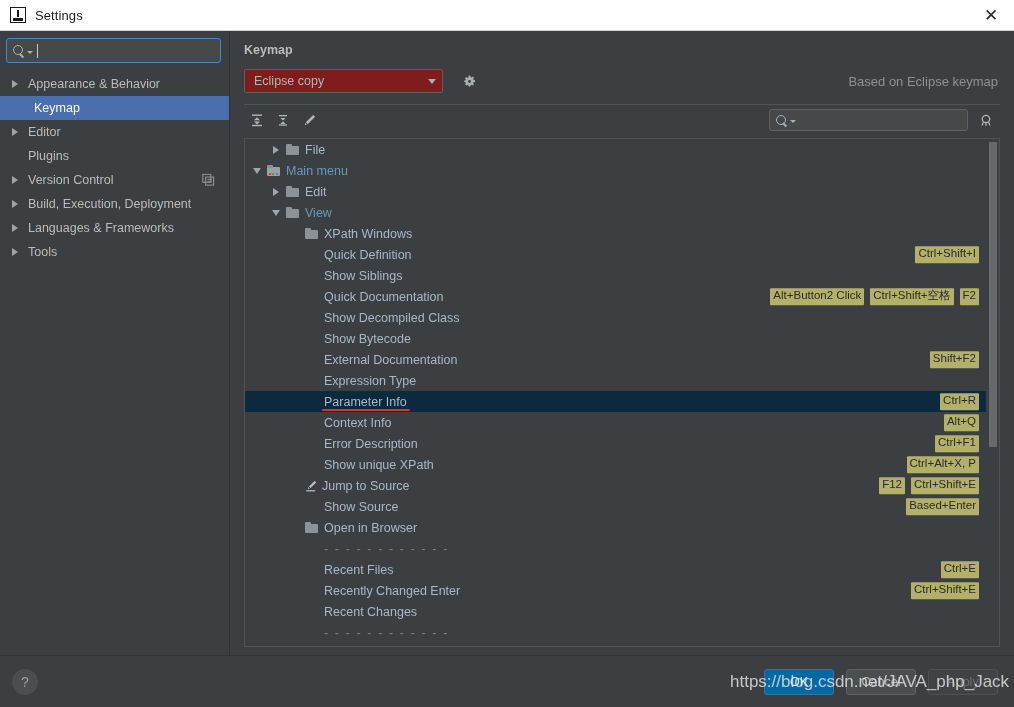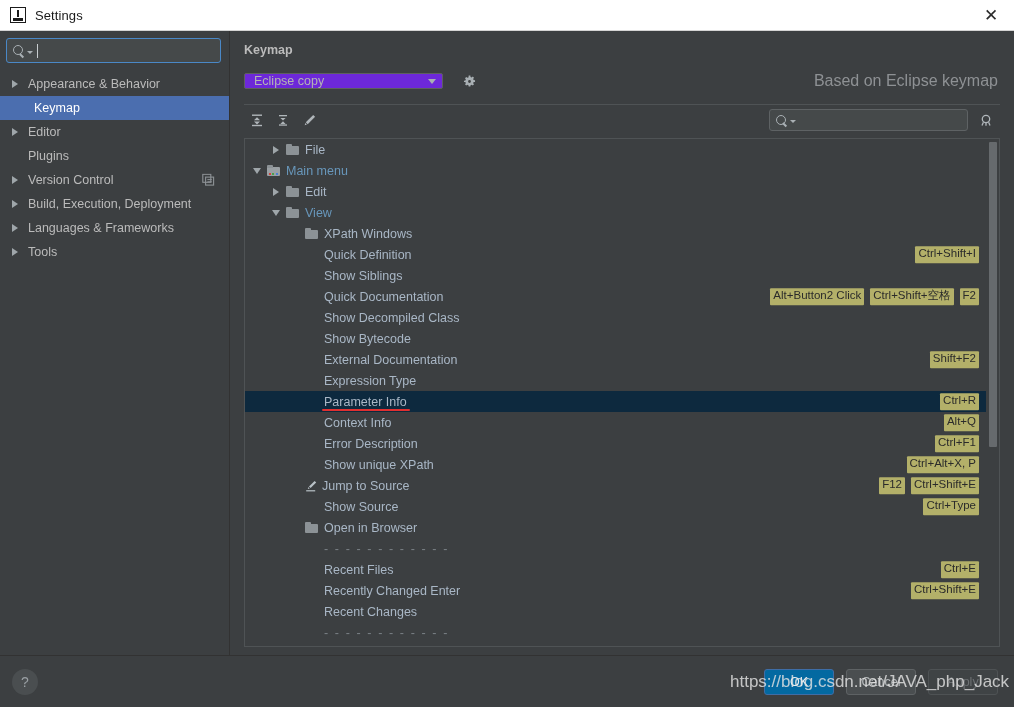--- a/index.html
+++ b/index.html
@@ -133,39 +133,39 @@
     padding: 0 0 0 0;
     background: #3c3f41;
   }
   .main-header { padding: 12px 14px 0 14px; }
   .panel-title {
     font-size: 12.5px; color: #bbbbbb; font-weight: bold;
     margin-bottom: 12px;
   }
   .keymap-row { display: flex; align-items: center; height: 24px; }
   .combo {
-    width: 199px; height: 16px;
-    background: #6d28d9;
+    width: 199px; height: 24px;
+    background: #7f1d1d;
     border: 1px solid #5e6060;
     border-radius: 2px;
     display: flex; align-items: center;
     padding: 0 6px 0 9px;
     font-size: 12.5px; color: #b4b4b4;
   }
   .combo .combo-label { flex: 1 1 auto; }
   .combo-caret {
     width: 0; height: 0;
     border-left: 4.5px solid transparent;
     border-right: 4.5px solid transparent;
     border-top: 5px solid #a9b0b4;
   }
   .gear { margin-left: 19px; width: 15px; height: 15px; }
   .header-note {
     margin-left: auto;
-    font-size: 16px; color: #8e9194;
+    font-size: 13px; color: #8e9194;
     padding-right: 2px;
   }
   .hr {
     height: 1px; background: #4f5355;
     margin: 11px 0 0 0;
   }
 
   .tool-row {
     display: flex; align-items: center;
     height: 30px; padding: 0 14px;
@@ -626,21 +626,21 @@
                 <span class="kbd">Ctrl+Shift+E</span>
               </span>
             </div>
             <div class="row">
               <span style="display: inline-block; flex: 0 0 auto; width: 44px; height: 1px;"></span>
               <span class="twisty"></span>
               <span style="display: inline-block; flex: 0 0 auto; width: 5px; height: 1px;"></span>
               <span style="display: inline-block; flex: 0 0 auto; width: 19px; height: 1px;"></span>
               <span class="row-label">Show Source</span>
               <span class="shortcuts">
-                <span class="kbd">Ctrl+Type</span>
+                <span class="kbd">Based+Enter</span>
               </span>
             </div>
             <div class="row">
               <span style="display: inline-block; flex: 0 0 auto; width: 44px; height: 1px;"></span>
               <span class="twisty"></span>
               <span style="display: inline-block; flex: 0 0 auto; width: 5px; height: 1px;"></span>
               <span class="folder"></span>
               <span class="row-label">Open in Browser</span>
             </div>
             <div class="row">

